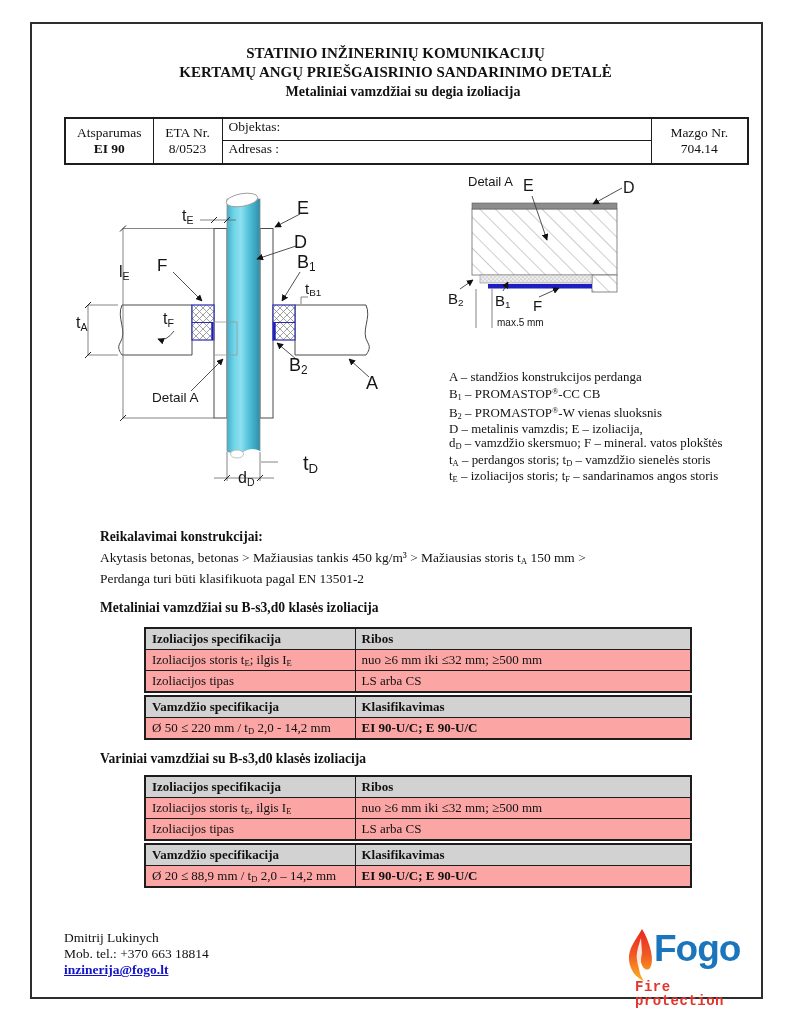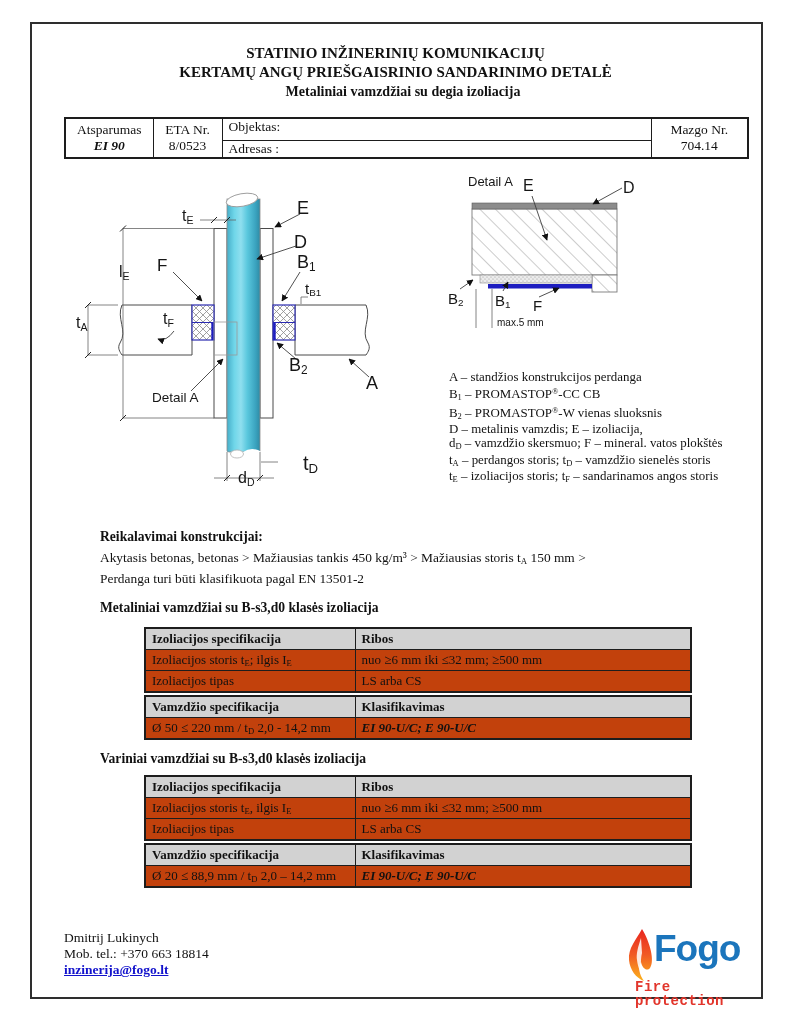--- a/index.html
+++ b/index.html
@@ -7,23 +7,23 @@
         font-family:"Liberation Serif",serif;color:#111;}
   .frame{position:absolute;left:30px;top:22px;width:729px;height:973px;border:2px solid #2e2e2e;}
   .title-block{position:absolute;left:0;top:44px;width:791px;text-align:center;font-weight:bold;}
   .t1{font-size:15px;line-height:19px;}
   .t3{font-size:14px;line-height:19px;padding-left:15px;}
 
   table.htable{position:absolute;left:64px;top:117px;border-collapse:collapse;table-layout:fixed;border:2px solid #1d1d1d;}
   table.htable td{border:1px solid #1d1d1d;font-size:13.5px;padding:0 6px;overflow:hidden;}
   .ctr{text-align:center;vertical-align:middle;}
   .tl{vertical-align:top;padding-top:1px;}
-  .b{font-weight:bold;font-style:italic;}
-
-  table.dtable{position:absolute;border-collapse:collapse;table-layout:fixed;border:2px solid #1d1d1d;background:#c2410c;}
+  .b{font-weight:bold;}
+
+  table.dtable{position:absolute;border-collapse:collapse;table-layout:fixed;border:2px solid #1d1d1d;background:#fca5a5;}
   table.dtable td{border:1px solid #1d1d1d;font-size:13px;padding:1px 6px;height:18px;overflow:hidden;white-space:nowrap;}
   table.dtable td.hd{background:var(--table-header,#d2d2d2);font-weight:bold;}
 
   .dlbl{position:absolute;line-height:1;font-family:"Liberation Sans",sans-serif;color:#161616;white-space:nowrap;}
   .sub{font-size:.66em;vertical-align:-.24em;}
   .sup{font-size:.66em;vertical-align:.42em;}
 
   .legend{position:absolute;left:449px;top:371px;font-size:12.9px;line-height:13.7px;}
   .legend div{white-space:nowrap;}
   .h-bold{position:absolute;font-weight:bold;font-size:13.6px;line-height:16px;}
@@ -72,21 +72,21 @@
         <td class="ctr" rowspan="2">
           <div>ETA Nr.</div>
           <div>8/0523</div>
         </td>
         <td class="tl">Objektas:</td>
         <td class="ctr" rowspan="2">
           <div>Mazgo Nr.</div>
           <div>704.14</div>
         </td>
       </tr>
-      <tr style="height:18px;">
+      <tr style="height:24px;">
         <td class="tl">Adresas :</td>
       </tr>
     </tbody>
   </table>
 
   <svg style="position:absolute;left:70px;top:182px;" width="320" height="320" viewBox="0 0 320 320">
     <defs>
       <marker id="ar" viewBox="0 0 10 10" refX="9" refY="5" markerWidth="7.5" markerHeight="7.5" orient="auto-start-reverse">
         <path d="M0,0 L10,5 L0,10 z" fill="#111"></path>
       </marker>

